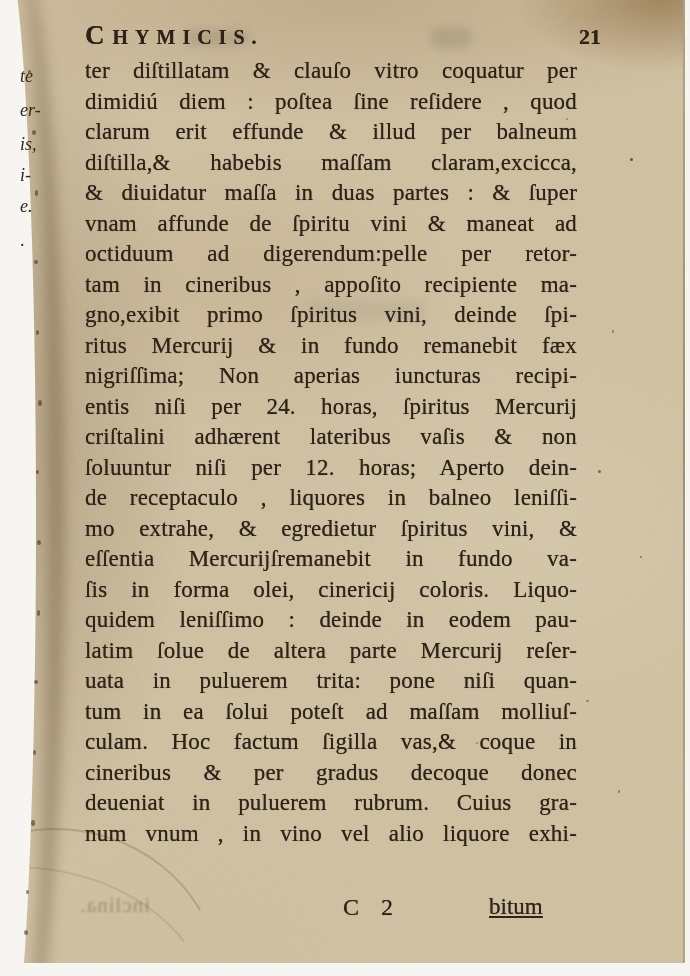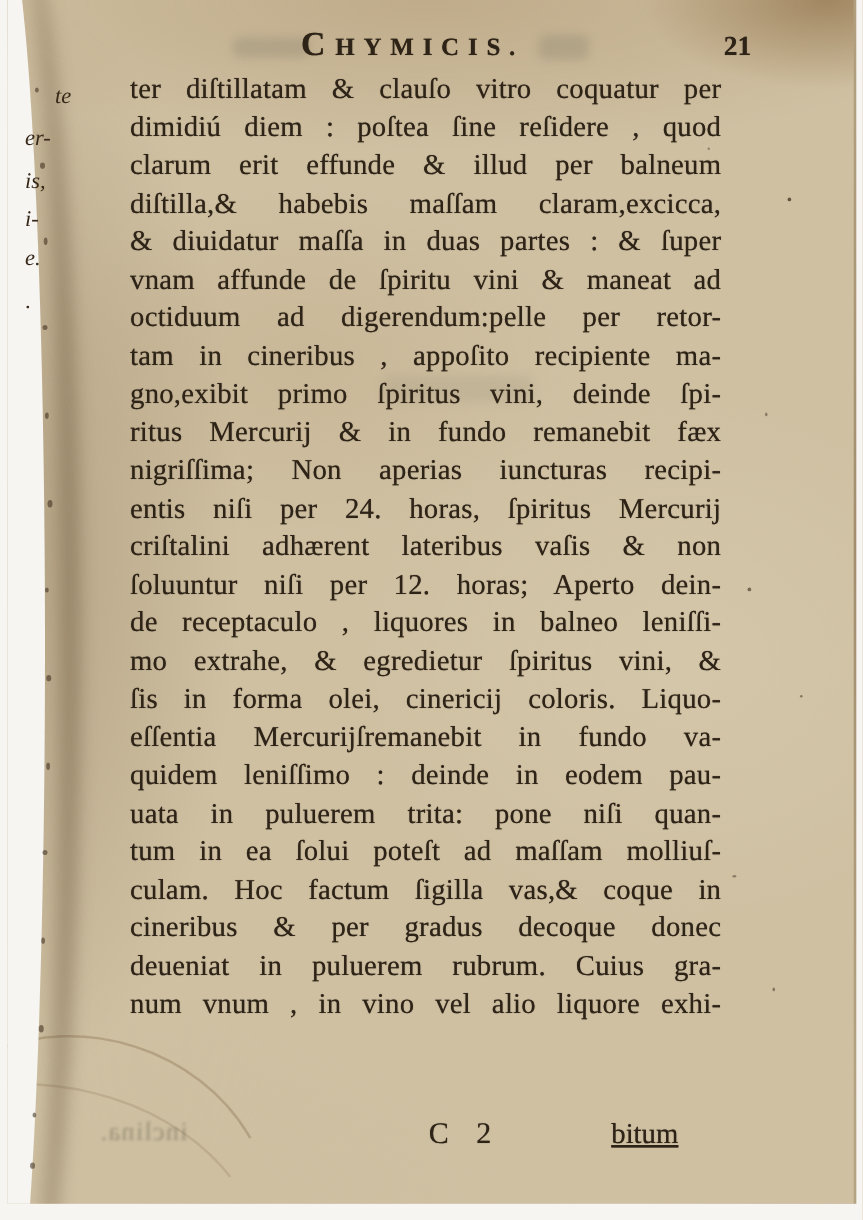--- a/index.html
+++ b/index.html
@@ -45,41 +45,41 @@
 
   
   .crease{position:absolute;border:2px solid rgba(120,95,60,.30);border-radius:50%;
     border-bottom-color:transparent;border-right-color:transparent;z-index:3;}
   .crease.c1{left:-90px;top:830px;width:300px;height:260px;transform:rotate(18deg);}
   .crease.c2{left:-120px;top:870px;width:320px;height:220px;transform:rotate(14deg);opacity:.6;}
 
   
   .fragments span{position:absolute;left:14px;color:#37281a;font-size:18px;
     font-style:italic;filter:blur(.4px);z-index:8;}
-  .fragments span:nth-child(1){top:66px;margin-left:24px;}
+  .fragments span:nth-child(1){top:66px;}
   .fragments span:nth-child(2){top:100px;}
   .fragments span:nth-child(3){top:134px;font-style:italic;}
   .fragments span:nth-child(4){top:165px;}
   .fragments span:nth-child(5){top:196px;}
   .fragments span:nth-child(6){top:230px;font-style:normal;}
 
   
   .header{position:absolute;left:79px;top:20px;width:490px;z-index:4;}
-  .running-title{display:block;text-align:center;color:var(--ink);
+  .running-title{display:block;text-align:left;color:var(--ink);
     font-size:20px;letter-spacing:7px;font-weight:bold;
     text-shadow:0 0 .6px rgba(46,35,23,.8);}
   .running-title::first-letter{font-size:27px;letter-spacing:8px;}
   .page-number{position:absolute;left:494px;top:4px;color:var(--ink);
     font-size:22px;font-weight:bold;text-shadow:0 0 .6px rgba(46,35,23,.8);}
 
   
   .text-block{position:absolute;left:79px;top:56px;width:492px;z-index:4;color:var(--ink);}
   .line{height:30.5px;line-height:30.5px;font-size:23px;
     text-align:justify;text-align-last:justify;white-space:nowrap;
-    letter-spacing:.2px;text-shadow:0 0 .7px rgba(46,35,23,.75);margin-left:19px;}
+    letter-spacing:.2px;text-shadow:0 0 .7px rgba(46,35,23,.75);}
 
   
   .footer{position:absolute;left:79px;top:894px;width:492px;height:32px;z-index:4;color:var(--ink);text-align:right;}
   .signature{position:absolute;left:258px;font-size:24px;word-spacing:16px;
     text-shadow:0 0 .7px rgba(46,35,23,.75);}
   .catchword{position:absolute;left:404px;font-size:23px;
     text-shadow:0 0 .7px rgba(46,35,23,.75);text-decoration:underline;}
 </style>
 </head>
 <body>
@@ -110,23 +110,24 @@
         <div class="line">octiduum ad digerendum:pelle per retor-</div>
         <div class="line">tam in cineribus , appoſito recipiente ma-</div>
         <div class="line">gno,exibit primo ſpiritus vini, deinde ſpi-</div>
         <div class="line">ritus Mercurij &amp; in fundo remanebit fæx</div>
         <div class="line">nigriſſima; Non aperias iuncturas recipi-</div>
         <div class="line">entis niſi per 24. horas, ſpiritus Mercurij</div>
         <div class="line">criſtalini adhærent lateribus vaſis &amp; non</div>
         <div class="line">ſoluuntur niſi per 12. horas; Aperto dein-</div>
         <div class="line">de receptaculo , liquores in balneo leniſſi-</div>
         <div class="line">mo extrahe, &amp; egredietur ſpiritus vini, &amp;</div>
+        <div class="line">eſſentia Mercurijſremanebit in fundo va-</div>
         <div class="line">ſis in forma olei, cinericij coloris. Liquo-</div>
-        <div class="line">eſſentia Mercurijſremanebit in fundo va-</div>
         <div class="line">quidem leniſſimo : deinde in eodem pau-</div>
+        <div class="line">latim ſolue de altera parte Mercurij reſer-</div>
         <div class="line">uata in puluerem trita: pone niſi quan-</div>
         <div class="line">tum in ea ſolui poteſt ad maſſam molliuſ-</div>
         <div class="line">culam. Hoc factum ſigilla vas,&amp; coque in</div>
         <div class="line">cineribus &amp; per gradus decoque donec</div>
         <div class="line">deueniat in puluerem rubrum. Cuius gra-</div>
         <div class="line">num vnum , in vino vel alio liquore exhi-</div>
       </div>
 
     <div class="footer">
       <span class="signature">C 2</span>

